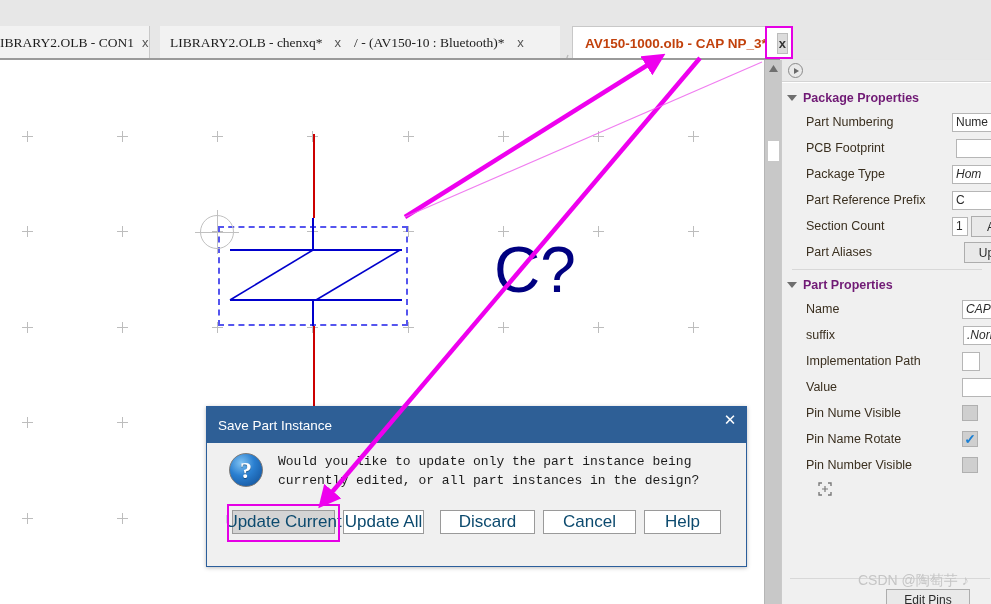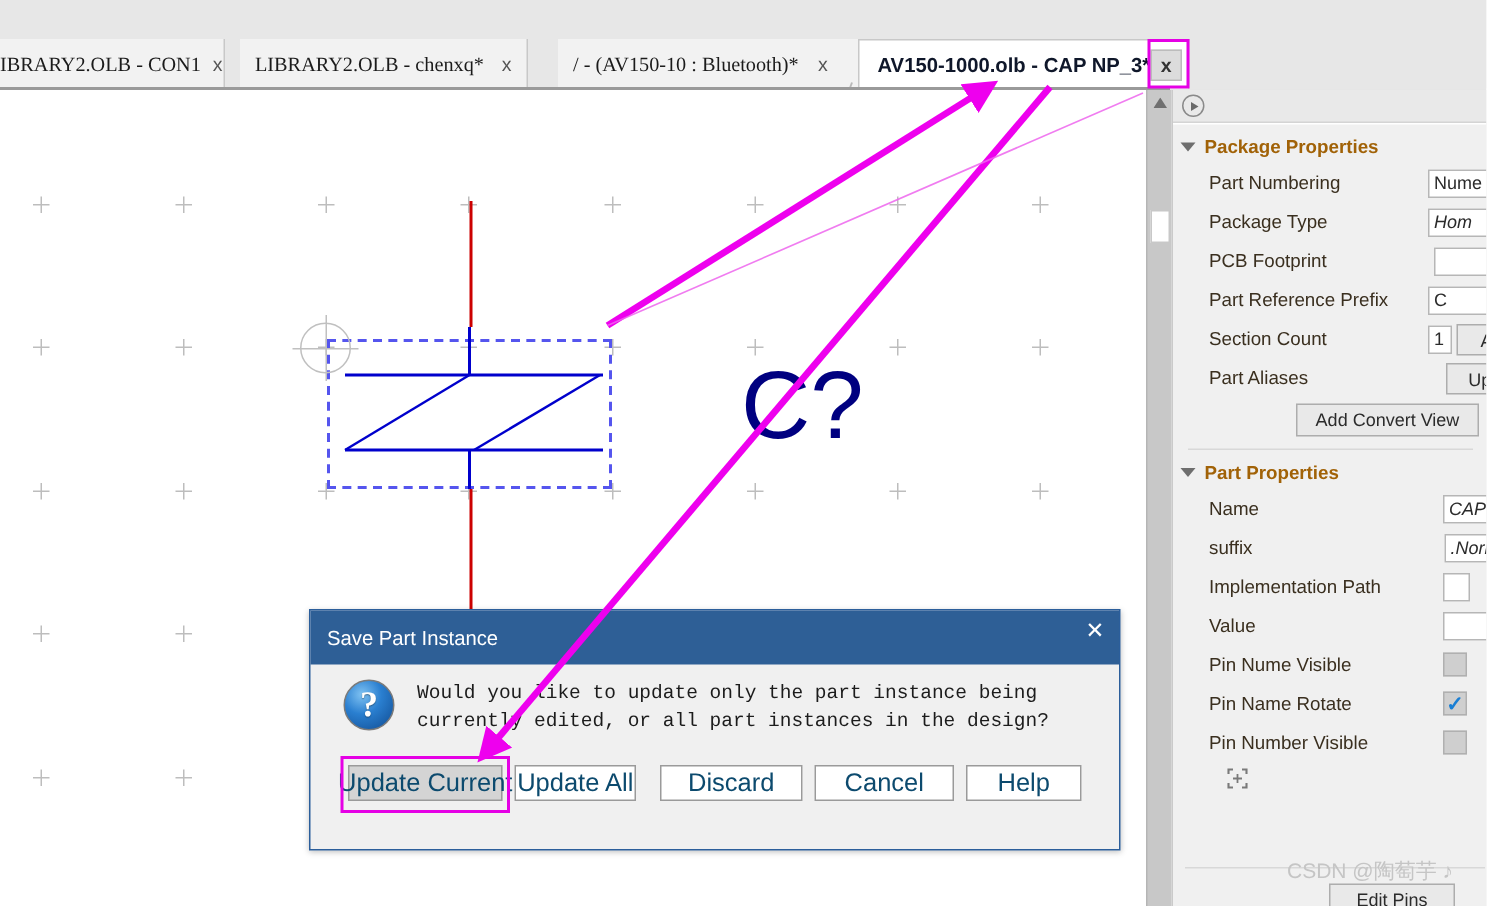--- a/index.html
+++ b/index.html
@@ -50,22 +50,22 @@
   .tab-active {
     position: absolute; top: 0; height: 33px;
     background: #ffffff;
     display: flex; align-items: center;
     padding: 0 4px 0 12px;
     border-top: 1px solid #c8c8c8;
     border-left: 1px solid #c8c8c8;
     border-right: 1px solid #c8c8c8;
   }
   .tab-active .tab-label {
-    font-size: 13.5px; font-weight: bold; color: #0f172a;
-    white-space: nowrap;
+    font-size: 13.5px; font-weight: bold; color: #c2410c;
+    padding-right: 10px; white-space: nowrap;
   }
   .tab-close-box {
     width: 22px; height: 21px;
     background: #dcdcdc;
     border: 1px solid #bcbcbc;
     display: flex; align-items: center; justify-content: center;
     font-size: 13px; color: #333; font-weight: bold;
   }
   .close-highlight {
     position: absolute;
@@ -190,21 +190,21 @@
     position: absolute; left: 0; top: 22px;
     width: 210px; height: 522px;
     background: #f0f0f0;
     border-top: 1px solid #ffffff;
   }
   .section-head {
     display: flex; align-items: center;
     height: 22px;
     padding-left: 5px;
     font-size: 12.5px; font-weight: bold;
-    color: #a16207;
+    color: #701a75;
   }
   .tri-down {
     width: 0; height: 0;
     border-left: 5px solid transparent;
     border-right: 5px solid transparent;
     border-top: 6px solid #6e6e6e;
     margin-right: 6px;
   }
   .prow {
     position: relative;
@@ -361,21 +361,21 @@
     <div class="tab inactive" style="left:-10px; width:160px;">
       <span class="tab-label">IBRARY2.OLB - CON1</span>
       <span class="tab-close">x</span>
     </div>
 
     <div class="tab inactive" style="left:160px; width:192px;">
       <span class="tab-label">LIBRARY2.OLB - chenxq*</span>
       <span class="tab-close">x</span>
     </div>
 
-    <div class="tab inactive" style="left:372px; width:216px; border-right:none;">
+    <div class="tab inactive" style="left:344px; width:216px; border-right:none;">
       <span class="tab-label">/ - (AV150-10 : Bluetooth)*</span>
       <span class="tab-close">x</span>
     </div>
 
     <div class="tab-slant" style="left:556px;">
       <svg width="16" height="33" viewBox="0 0 16 33">
         <line x1="12" y1="3" x2="2" y2="30" stroke="#b9b9b9" stroke-width="1.3"></line>
       </svg>
     </div>
 
@@ -471,48 +471,45 @@
         <span class="tri-down"></span>
         <span>Package Properties</span>
       </div>
 
       <div class="prow">
         <span class="plabel">Part Numbering</span>
         <span class="pfield">Nume</span>
       </div>
 
       <div class="prow">
+        <span class="plabel">PCB Footprint</span>
+        <span class="pfield" style="left:174px;"></span>
+      </div>
+
+      <div class="prow">
         <span class="plabel">Package Type</span>
         <span class="pfield italic">Hom</span>
-      </div>
-
-      <div class="prow">
-        <span class="plabel">PCB Footprint</span>
-        <span class="pfield" style="left:174px;"></span>
       </div>
 
       <div class="prow">
         <span class="plabel">Part Reference Prefix</span>
         <span class="pfield">C</span>
       </div>
 
       <div class="prow">
         <span class="plabel">Section Count</span>
         <span class="pfield" style="width:16px;">1</span>
         <span class="pbtn" style="left:189px; width:40px; top:3px;">A</span>
       </div>
 
       <div class="prow">
         <span class="plabel">Part Aliases</span>
         <span class="pbtn" style="left:182px; width:45px; top:3px;">Up</span>
       </div>
 
-      <div class="prow" style="height:30px;">
-        <span class="pbtn" style="left:82px; width:122px; top:4px; height:22px;">Add Convert View</span>
-      </div>
 
       <div class="sep-line"></div>
 
       <div class="section-head">
         <span class="tri-down"></span>
         <span>Part Properties</span>
       </div>
 
       <div class="prow">
         <span class="plabel">Name</span>

